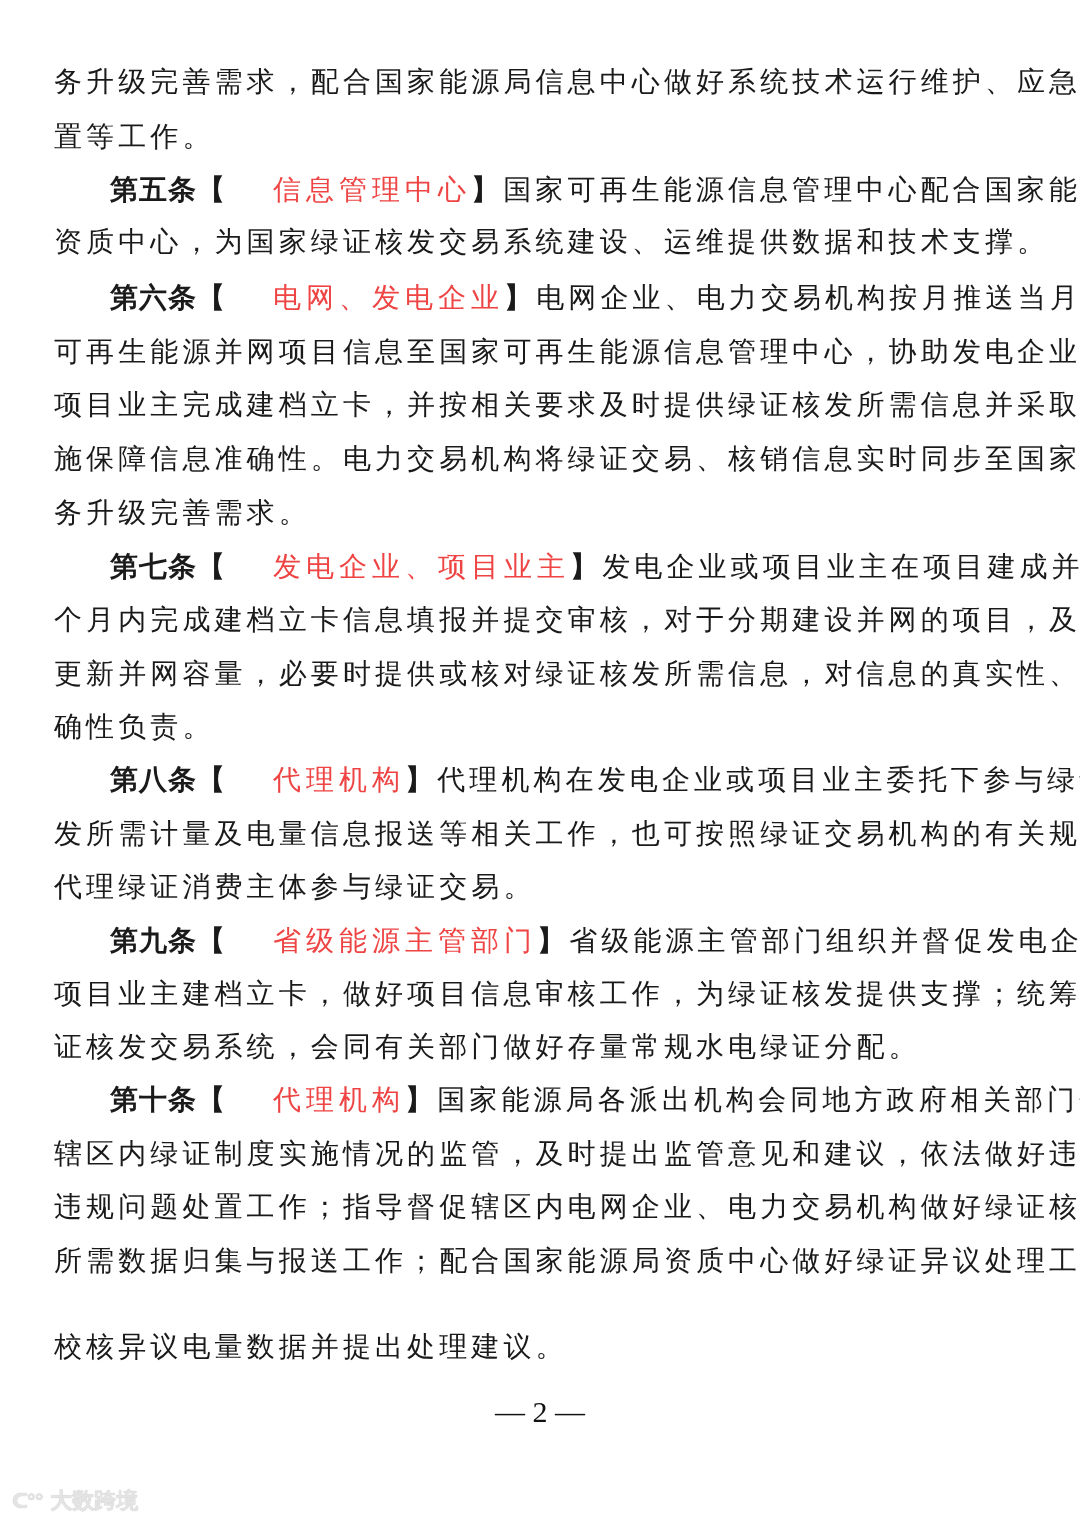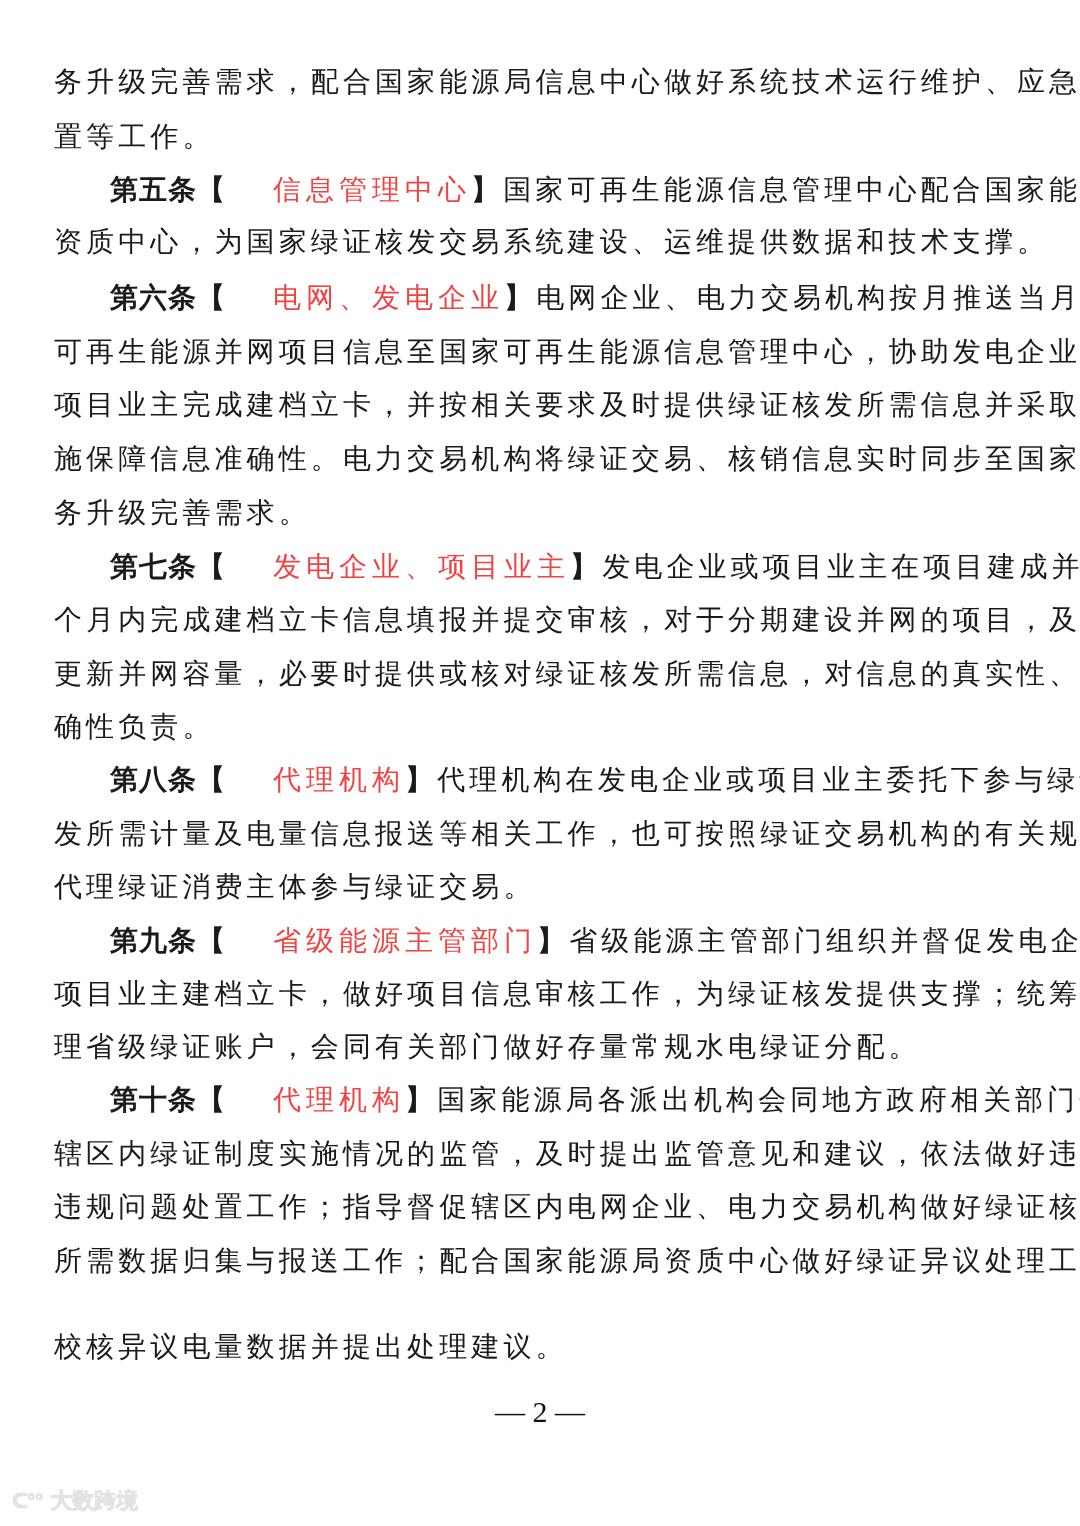--- a/index.html
+++ b/index.html
@@ -47,21 +47,21 @@
 <div class="line indent" style="top:753px">
   <span class="bold">第八条</span><span class="brk">【</span><span class="heading-text">代理机构</span><span class="brk">】</span><span>代理机构在发电企业或项目业主委托下参与绿证核</span>
 </div>
 <div class="line" style="top:807px">发所需计量及电量信息报送等相关工作，也可按照绿证交易机构的有关规定</div>
 <div class="line" style="top:860px">代理绿证消费主体参与绿证交易。</div>
 
 <div class="line indent" style="top:914px">
   <span class="bold">第九条</span><span class="brk">【</span><span class="heading-text">省级能源主管部门</span><span class="brk">】</span><span>省级能源主管部门组织并督促发电企业或</span>
 </div>
 <div class="line" style="top:967px">项目业主建档立卡，做好项目信息审核工作，为绿证核发提供支撑；统筹管</div>
-<div class="line" style="top:1020px">理省级绿证账户，会同有关部门做好存量常规水电绿证分配。</div>
+<div class="line" style="top:1020px">证核发交易系统，会同有关部门做好存量常规水电绿证分配。</div>
 
 <div class="line indent" style="top:1073px">
   <span class="bold">第十条</span><span class="brk">【</span><span class="heading-text">代理机构</span><span class="brk">】</span><span>国家能源局各派出机构会同地方政府相关部门做好</span>
 </div>
 <div class="line" style="top:1127px">辖区内绿证制度实施情况的监管，及时提出监管意见和建议，依法做好违法</div>
 <div class="line" style="top:1180px">违规问题处置工作；指导督促辖区内电网企业、电力交易机构做好绿证核发</div>
 <div class="line" style="top:1234px">所需数据归集与报送工作；配合国家能源局资质中心做好绿证异议处理工作，</div>
 <div class="line" style="top:1320px">校核异议电量数据并提出处理建议。</div>
 
 <div class="pageno">— 2 —</div>

